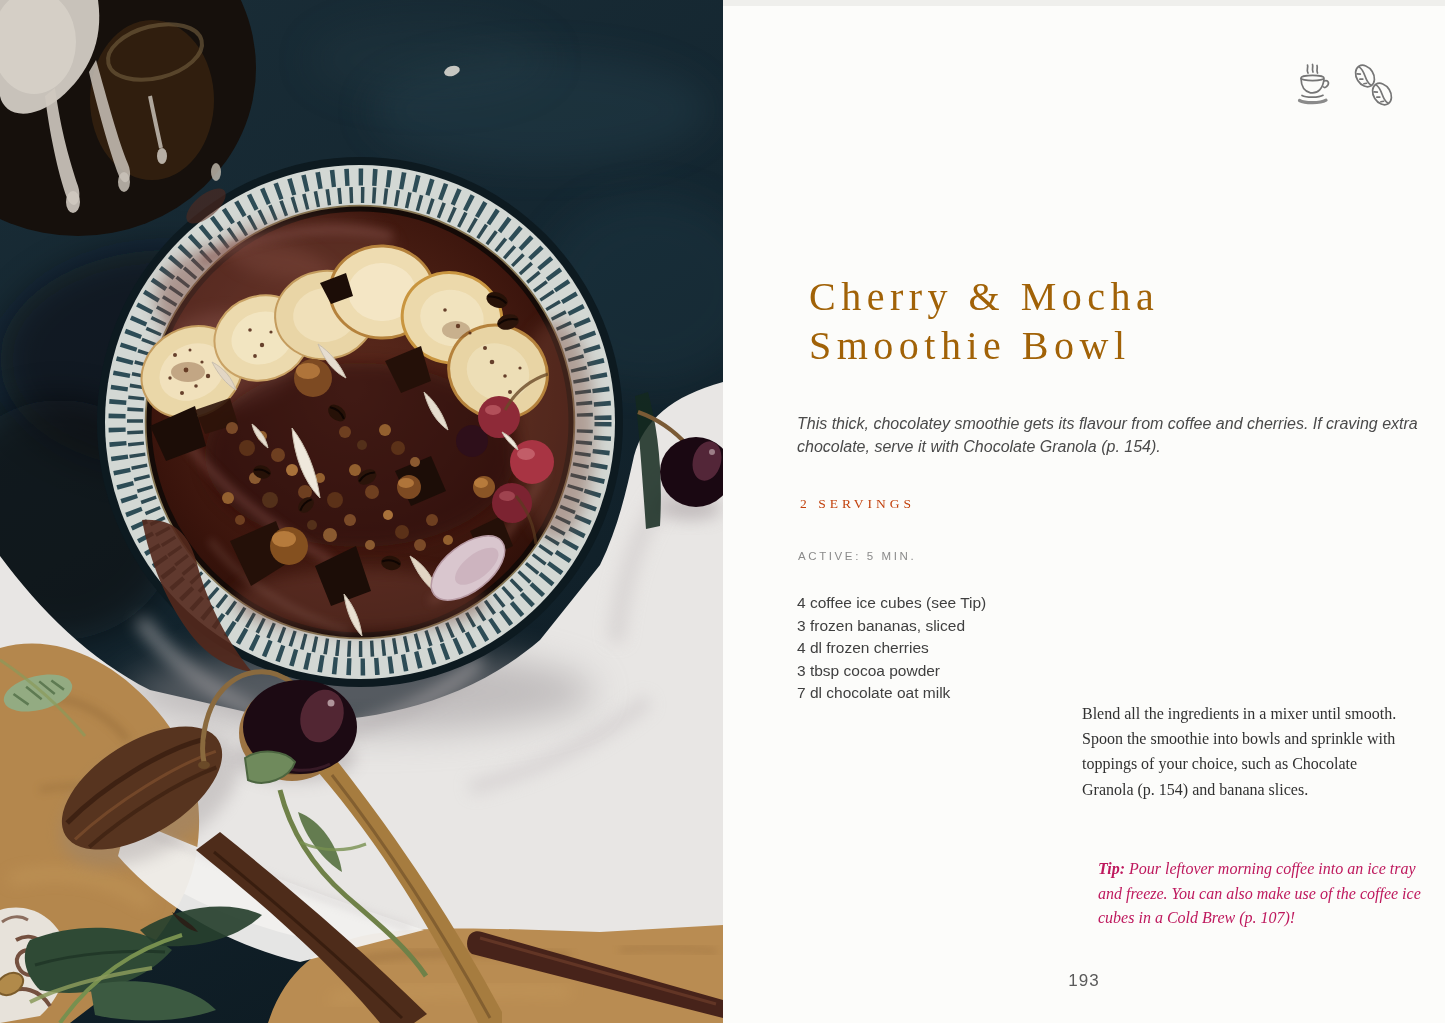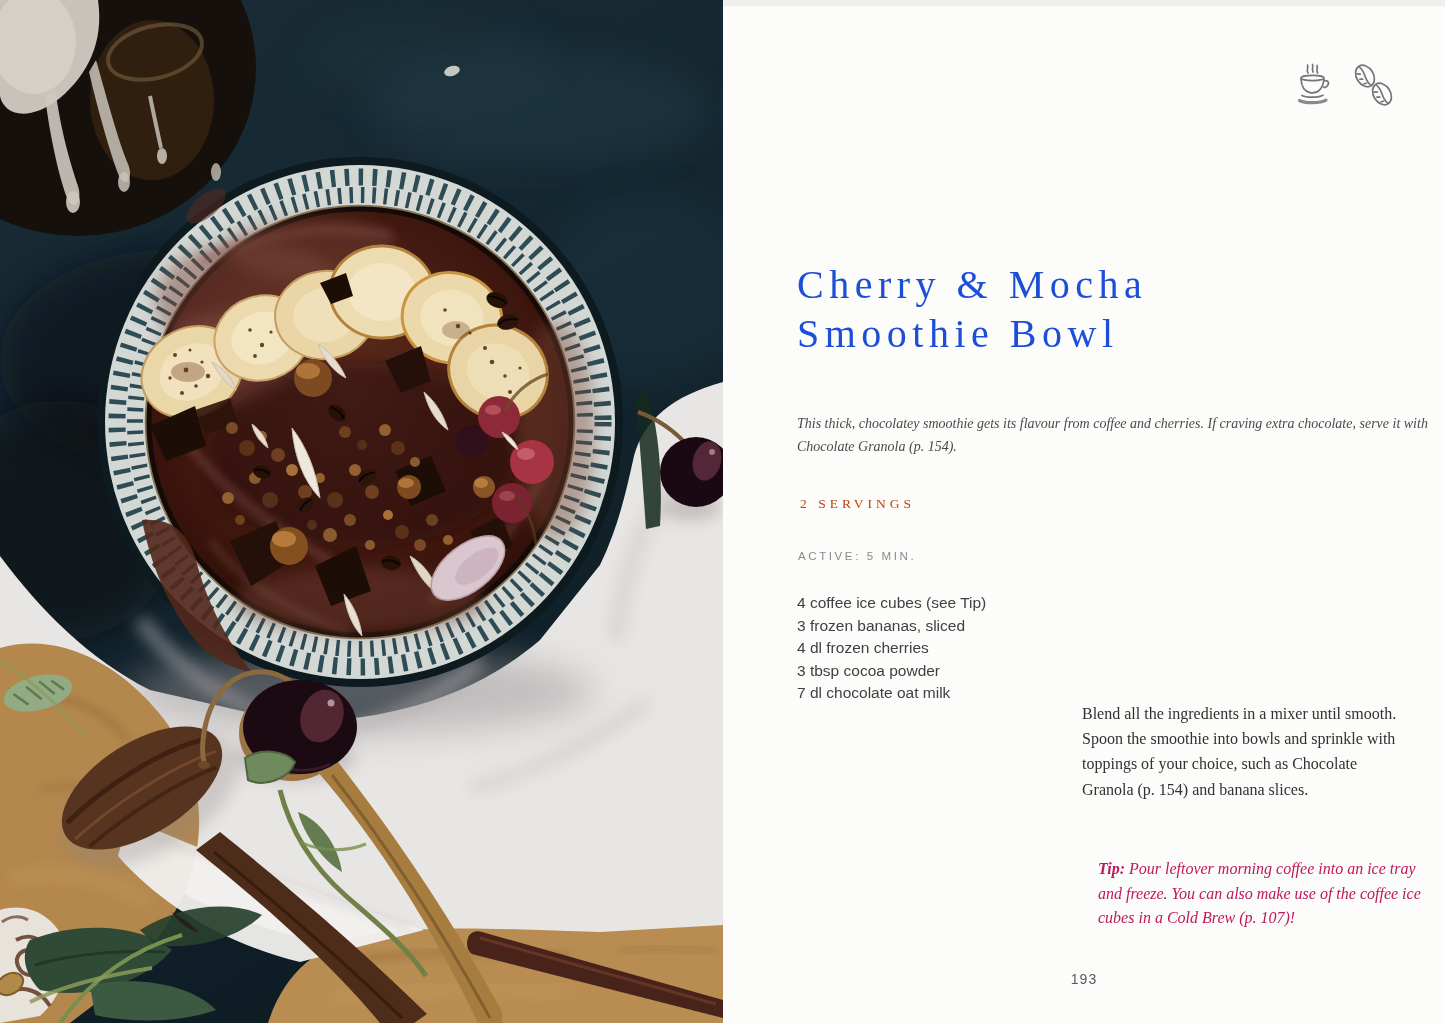--- a/index.html
+++ b/index.html
@@ -2,37 +2,37 @@
 <html><head>
 <meta charset="utf-8">
 <style>
   html,body{margin:0;padding:0;background:#e8e8e8;}
   .spread{position:relative;width:1445px;height:1023px;overflow:hidden;background:#fcfcfa;}
   .photo-page{position:absolute;left:0;top:0;width:723px;height:1023px;overflow:hidden;}
   .photo-page svg{display:block;}
   .text-page{position:absolute;left:723px;top:0;width:722px;height:1023px;background:#fcfcfa;}
   .text-page::before{content:"";position:absolute;left:0;top:0;width:100%;height:6px;background:#efefec;}
   .icon-row{position:absolute;left:570px;top:62px;display:flex;gap:18px;align-items:flex-start;}
-  .recipe-title{position:absolute;left:74px;top:260px;margin:0;font-family:"Liberation Serif",serif;
-    font-weight:400;font-size:40px;line-height:49px;letter-spacing:5.5px;color:#1d4ed8;}
+  .recipe-title{position:absolute;left:74px;top:260px;margin:12px;font-family:"Liberation Serif",serif;
+    font-weight:400;font-size:40px;line-height:49px;letter-spacing:5.5px;color:#a16207;}
   .recipe-intro{position:absolute;left:74px;top:413px;width:648px;margin:0;
-    font-family:Liberation Serif, serif;font-style:italic;font-size:14px;line-height:22.5px;color:#4a4a4a;}
+    font-family:Liberation Sans, sans-serif;font-style:italic;font-size:16px;line-height:22.5px;color:#4a4a4a;}
   .meta-servings{position:absolute;left:77px;top:496px;font-family:"Liberation Serif",serif;
     font-size:13.5px;letter-spacing:4px;color:#c2410c;}
   .meta-active{position:absolute;left:75px;top:534px;font-family:"Liberation Sans",sans-serif;
     font-size:11.5px;letter-spacing:2.6px;color:#8a8a8a;margin-top:16px;}
   .ingredient-list{position:absolute;left:74px;top:592px;margin:0;padding:0;list-style:none;
     font-family:"Liberation Sans",sans-serif;font-size:15.5px;line-height:22.6px;color:#3f3f3f;}
   .instructions{position:absolute;left:359px;top:701px;width:326px;margin:0;
     font-family:"Liberation Serif",serif;font-size:16px;line-height:25.2px;color:#313131;}
   .tip{position:absolute;left:359px;top:841px;width:326px;margin:16px;
     font-family:"Liberation Serif",serif;font-style:italic;font-size:16px;line-height:24.6px;color:#be185d;}
   .tip .tip-label{font-weight:bold;}
   .page-number{position:absolute;left:0;top:971px;width:722px;text-align:center;
-    font-family:"Liberation Sans",sans-serif;font-size:14px;letter-spacing:1px;color:#5a5a5a;}
+    font-family:"Liberation Sans",sans-serif;font-size:17px;letter-spacing:1px;color:#5a5a5a;}
 </style>
 </head>
 <body>
 
 <div class="spread">
 
   <div class="photo-page">
     <svg width="723" height="1023" viewBox="0 0 723 1023">
       <defs>
         <radialGradient id="smoothie" cx="48%" cy="42%" r="62%">

